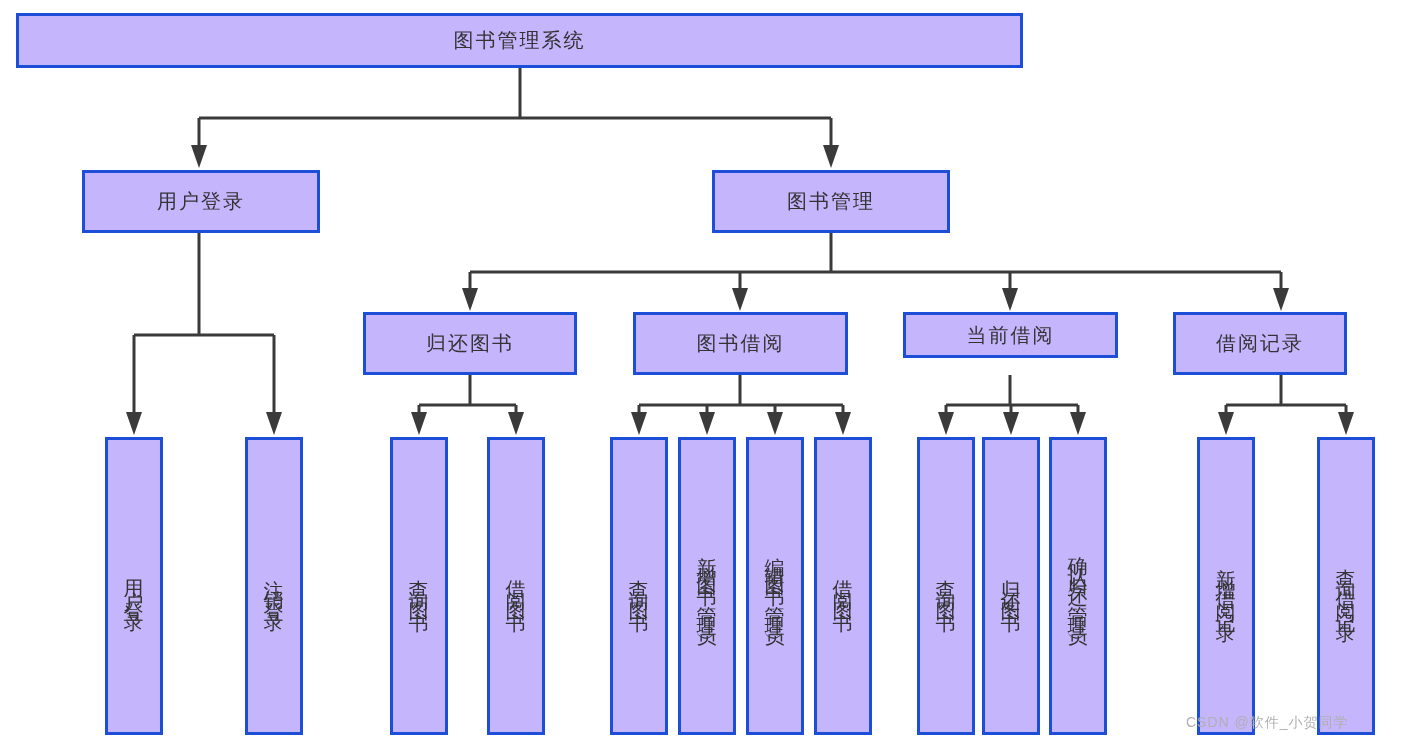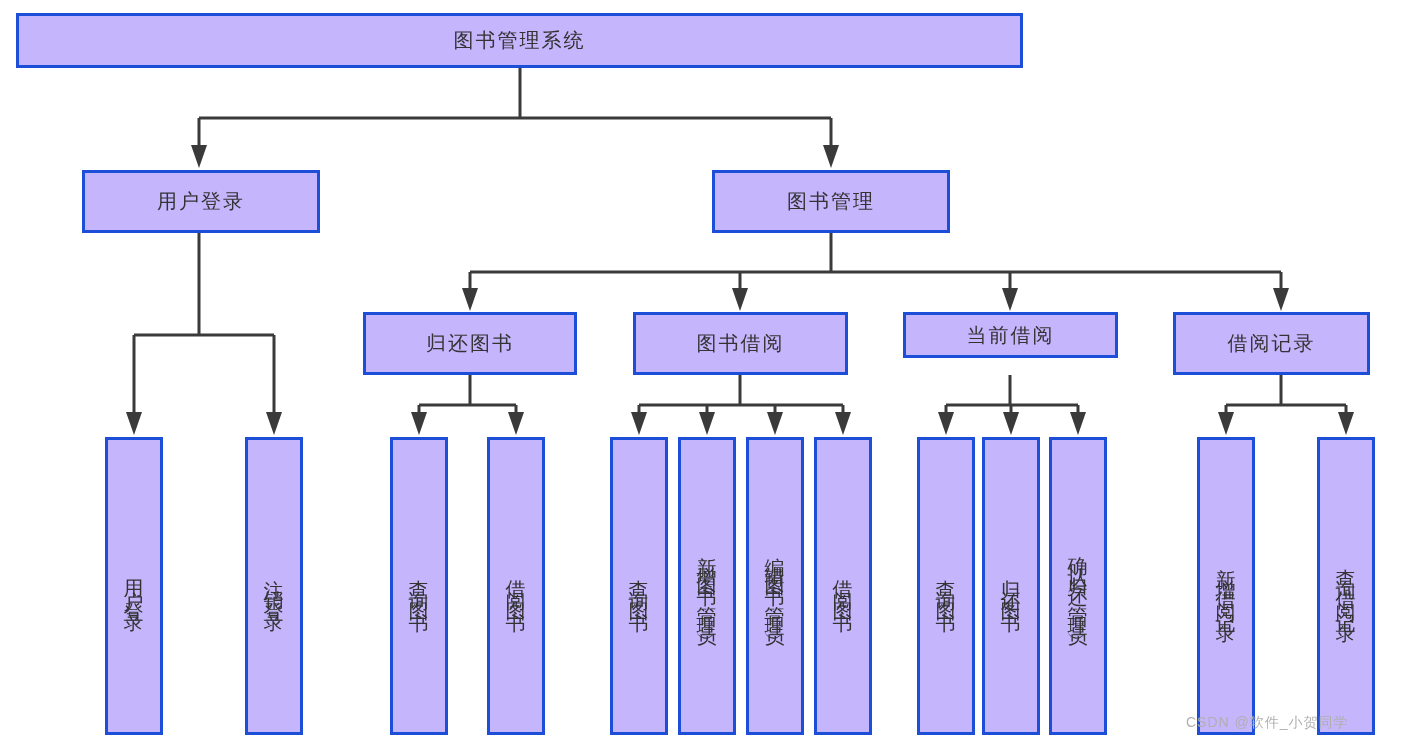--- a/index.html
+++ b/index.html
@@ -124,21 +124,21 @@
 
   <div class="box h" style="left:363px; top:312px; width:214px; height:63px;">
     <span>归还图书</span>
   </div>
   <div class="box h" style="left:633px; top:312px; width:215px; height:63px;">
     <span>图书借阅</span>
   </div>
   <div class="box h" style="left:903px; top:312px; width:215px; height:46px;">
     <span>当前借阅</span>
   </div>
-  <div class="box h" style="left:1173px; top:312px; width:197px; height:63px;">
+  <div class="box h" style="left:1173px; top:312px; width:174px; height:63px;">
     <span>借阅记录</span>
   </div>
 
   <div class="box v" style="left:105px;">
     <span>用户登录</span>
   </div>
   <div class="box v" style="left:245px;">
     <span>注销登录</span>
   </div>
 

